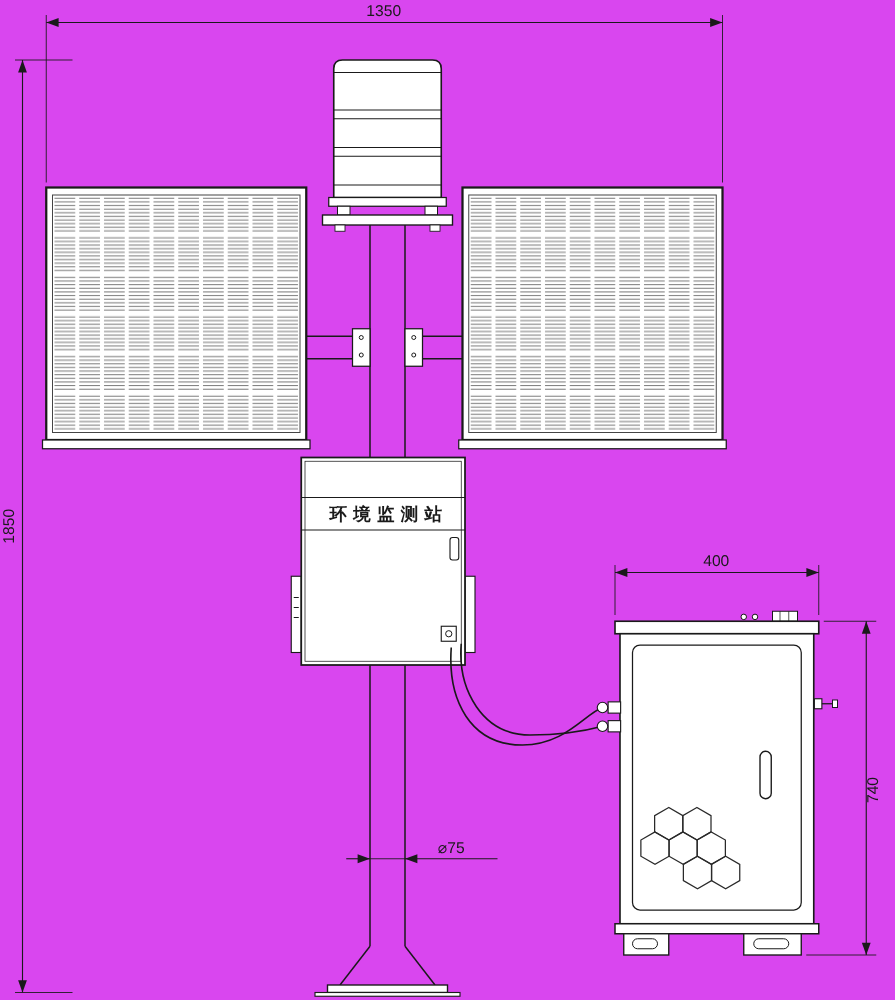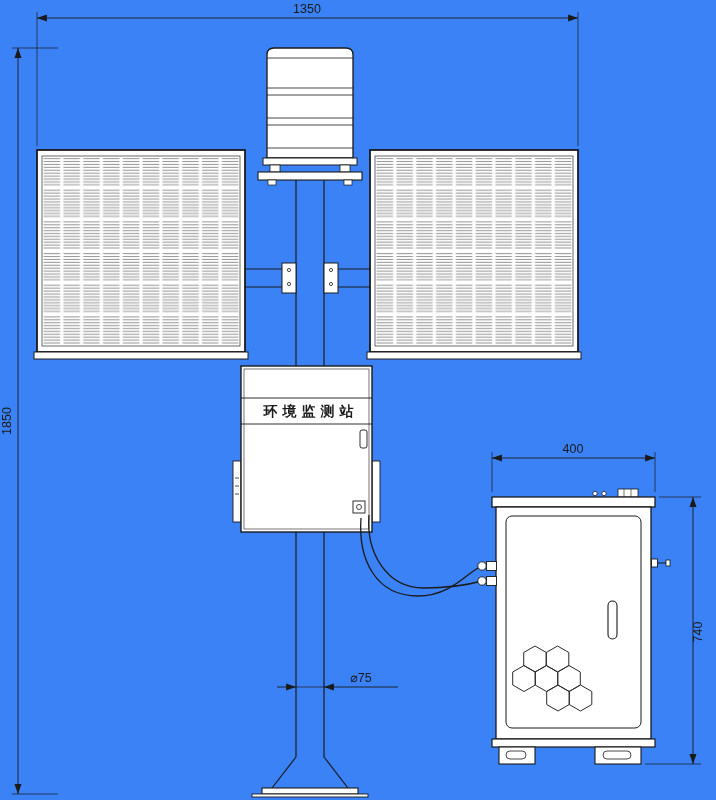--- a/index.html
+++ b/index.html
@@ -1,17 +1,17 @@
 <!DOCTYPE html>
 <html><head>
 <meta charset="utf-8">
 <style>
   html,body{margin:0;padding:0;background:#ffffff;}
   .canvas{
-    width:716px;height:800px;position:relative;background:#3b82f6;
+    width:716px;height:800px;position:relative;background:#d946ef;
     font-family:"Liberation Sans", sans-serif;
     overflow:hidden;
   }
   svg{display:block;}
   svg text{
     font-family:"Liberation Sans", sans-serif;
     fill:#1a1a1a;
   }
   .dim-text{font-size:12.5px;}
   .station-text{font-size:14px;font-weight:bold;letter-spacing:5px;}

